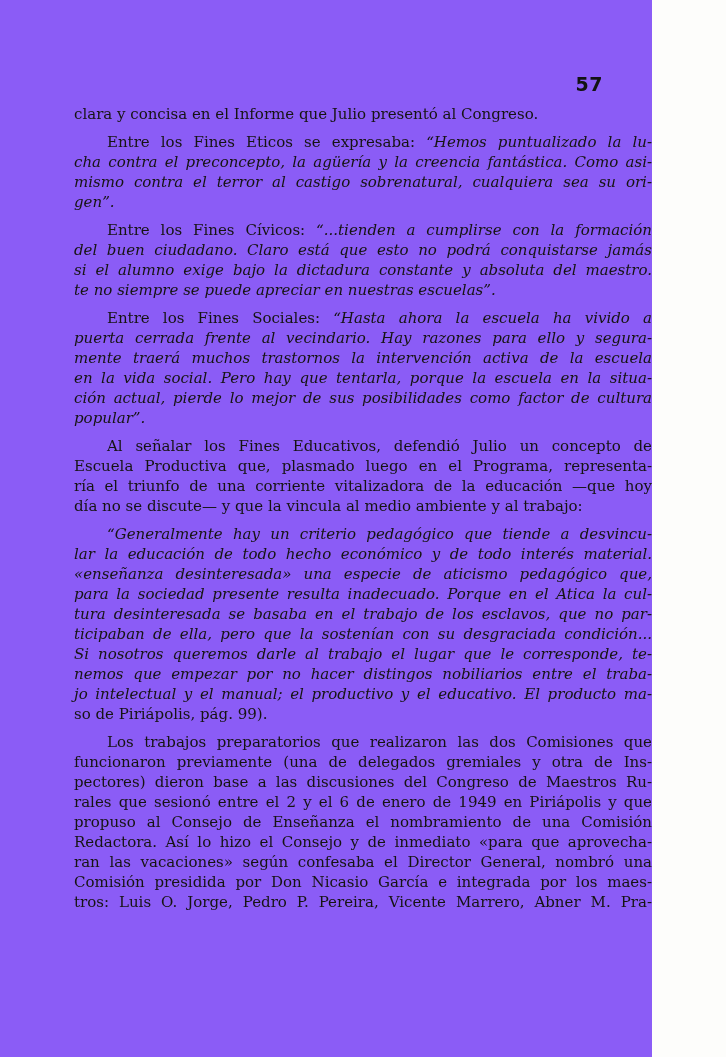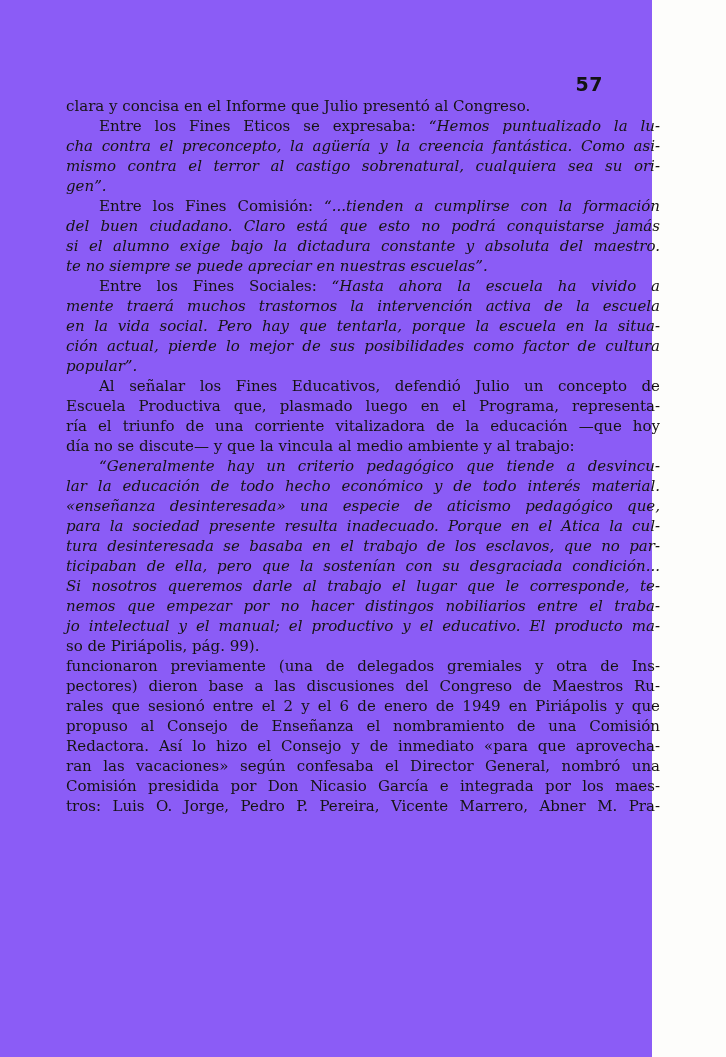--- a/index.html
+++ b/index.html
@@ -32,21 +32,21 @@
   }
   .text-block {
     position: absolute;
     top: 96px;
     left: 66px;
     width: 594px;
     font-size: 15px;
     line-height: 20px;
   }
   .para {
-    margin: 0;
+    margin: 8px;
     padding: 0;
   }
   .line {
     text-align: justify;
     text-align-last: justify;
   }
   .line.end {
     text-align-last: left;
   }
   .line.indent {
@@ -68,27 +68,28 @@
       <div class="para">
         <div class="line end"><span class="seg-roman">clara y concisa en el Informe que Julio presentó al Congreso.</span></div>
       </div>
       <div class="para">
         <div class="line indent"><span class="seg-roman">Entre los Fines Eticos se expresaba: </span><span class="seg-italic">“Hemos puntualizado la lu-</span></div>
         <div class="line"><span class="seg-italic">cha contra el preconcepto, la agüería y la creencia fantástica. Como asi-</span></div>
         <div class="line"><span class="seg-italic">mismo contra el terror al castigo sobrenatural, cualquiera sea su ori-</span></div>
         <div class="line end"><span class="seg-italic">gen”.</span></div>
       </div>
       <div class="para">
-        <div class="line indent"><span class="seg-roman">Entre los Fines Comisión: </span><span class="seg-italic">“...tienden a cumplirse con la formación</span></div>
+        <div class="line indent"><span class="seg-roman">Entre los Fines Cívicos: </span><span class="seg-italic">“...tienden a cumplirse con la formación</span></div>
         <div class="line"><span class="seg-italic">del buen ciudadano. Claro está que esto no podrá conquistarse jamás</span></div>
         <div class="line"><span class="seg-italic">si el alumno exige bajo la dictadura constante y absoluta del maestro.</span></div>
         <div class="line end"><span class="seg-italic">te no siempre se puede apreciar en nuestras escuelas”.</span></div>
       </div>
       <div class="para">
         <div class="line indent"><span class="seg-roman">Entre los Fines Sociales: </span><span class="seg-italic">“Hasta ahora la escuela ha vivido a</span></div>
+        <div class="line"><span class="seg-italic">puerta cerrada frente al vecindario. Hay razones para ello y segura-</span></div>
         <div class="line"><span class="seg-italic">mente traerá muchos trastornos la intervención activa de la escuela</span></div>
         <div class="line"><span class="seg-italic">en la vida social. Pero hay que tentarla, porque la escuela en la situa-</span></div>
         <div class="line"><span class="seg-italic">ción actual, pierde lo mejor de sus posibilidades como factor de cultura</span></div>
         <div class="line end"><span class="seg-italic">popular”.</span></div>
       </div>
       <div class="para">
         <div class="line indent"><span class="seg-roman">Al señalar los Fines Educativos, defendió Julio un concepto de</span></div>
         <div class="line"><span class="seg-roman">Escuela Productiva que, plasmado luego en el Programa, representa-</span></div>
         <div class="line"><span class="seg-roman">ría el triunfo de una corriente vitalizadora de la educación —que hoy</span></div>
         <div class="line end"><span class="seg-roman">día no se discute— y que la vincula al medio ambiente y al trabajo:</span></div>
@@ -99,20 +100,21 @@
         <div class="line"><span class="seg-italic">«enseñanza desinteresada» una especie de aticismo pedagógico que,</span></div>
         <div class="line"><span class="seg-italic">para la sociedad presente resulta inadecuado. Porque en el Atica la cul-</span></div>
         <div class="line"><span class="seg-italic">tura desinteresada se basaba en el trabajo de los esclavos, que no par-</span></div>
         <div class="line"><span class="seg-italic">ticipaban de ella, pero que la sostenían con su desgraciada condición...</span></div>
         <div class="line"><span class="seg-italic">Si nosotros queremos darle al trabajo el lugar que le corresponde, te-</span></div>
         <div class="line"><span class="seg-italic">nemos que empezar por no hacer distingos nobiliarios entre el traba-</span></div>
         <div class="line"><span class="seg-italic">jo intelectual y el manual; el productivo y el educativo. El producto ma-</span></div>
         <div class="line end"><span class="seg-roman">so de Piriápolis, pág. 99).</span></div>
       </div>
       <div class="para">
+        <div class="line indent"><span class="seg-roman">Los trabajos preparatorios que realizaron las dos Comisiones que</span></div>
         <div class="line"><span class="seg-roman">funcionaron previamente (una de delegados gremiales y otra de Ins-</span></div>
         <div class="line"><span class="seg-roman">pectores) dieron base a las discusiones del Congreso de Maestros Ru-</span></div>
         <div class="line"><span class="seg-roman">rales que sesionó entre el 2 y el 6 de enero de 1949 en Piriápolis y que</span></div>
         <div class="line"><span class="seg-roman">propuso al Consejo de Enseñanza el nombramiento de una Comisión</span></div>
         <div class="line"><span class="seg-roman">Redactora. Así lo hizo el Consejo y de inmediato «para que aprovecha-</span></div>
         <div class="line"><span class="seg-roman">ran las vacaciones» según confesaba el Director General, nombró una</span></div>
         <div class="line"><span class="seg-roman">Comisión presidida por Don Nicasio García e integrada por los maes-</span></div>
         <div class="line"><span class="seg-roman">tros: Luis O. Jorge, Pedro P. Pereira, Vicente Marrero, Abner M. Pra-</span></div>
       </div>
     </div>

